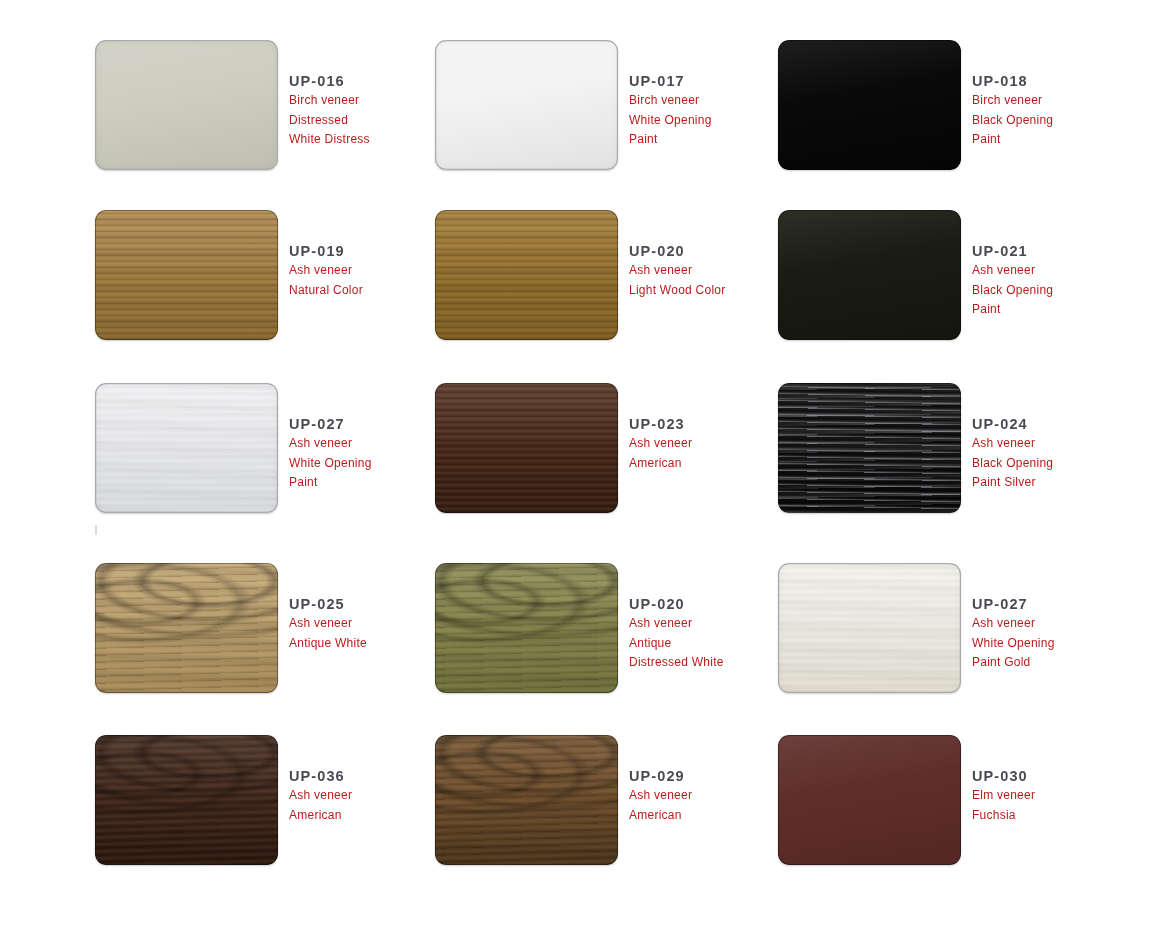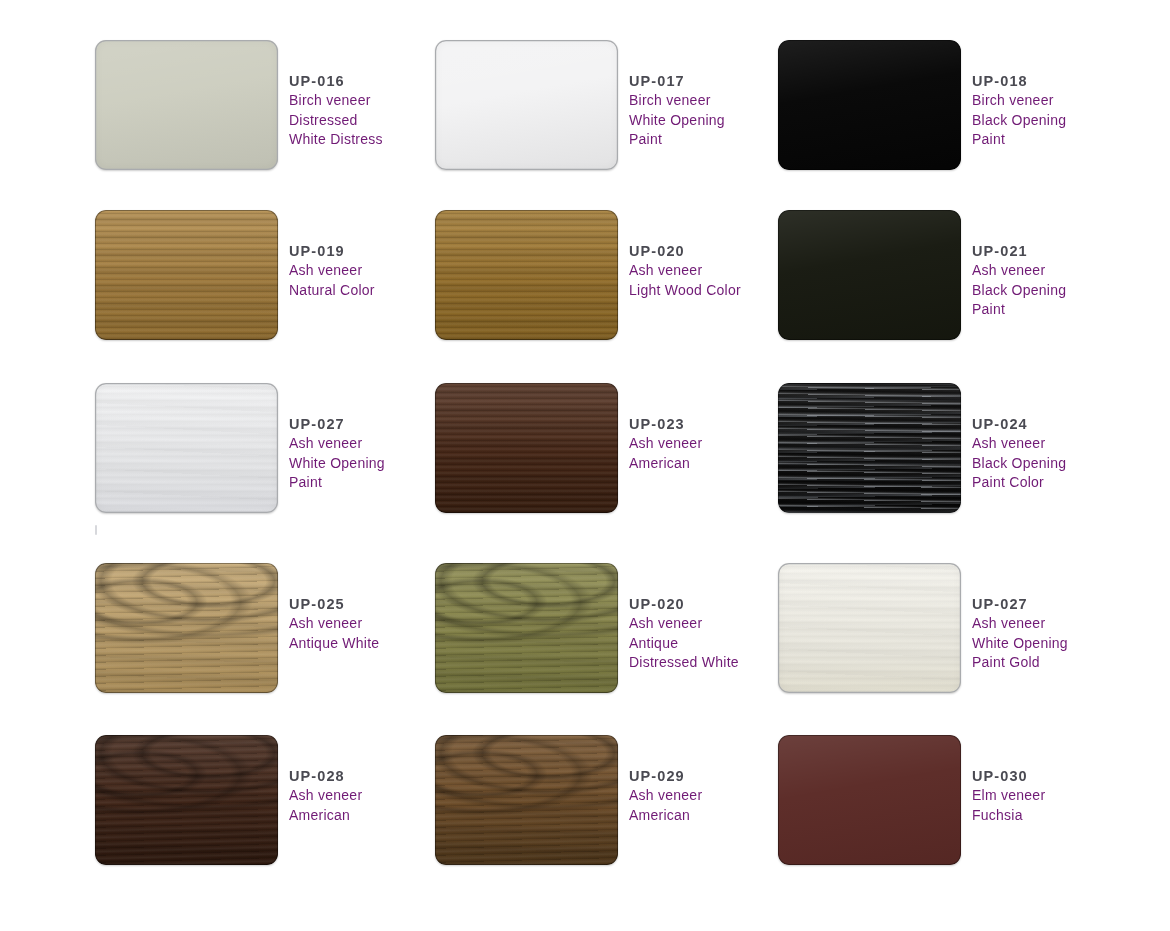--- a/index.html
+++ b/index.html
@@ -60,23 +60,23 @@
   }
   .code {
     font-size: 14.5px;
     letter-spacing: 1.1px;
     color: #4a4a52;
     font-weight: 700;
     line-height: 20px;
     white-space: nowrap;
   }
   .desc {
-    font-size: 14px;
+    font-size: 12px;
     letter-spacing: 0.25px;
-    color: #701a75;
+    color: #b91c1c;
     line-height: 19.5px;
     white-space: nowrap;
   }
 
   
   #tick-mark {
     position: absolute;
     left: 95px;
     top: 525px;
     width: 2px;
@@ -185,21 +185,21 @@
       </div>
       <div class="card" style="left: 778px; top: 383px;">
         <div class="chip" style="width: 183px; height: 130px;">
           <div class="grain" style="background:#121212;background-image:repeating-linear-gradient(1deg,rgba(200,205,212,0.46) 0px, rgba(0,0,0,0.00) 2px, rgba(0,0,0,0.55) 4px, rgba(0,0,0,0.00) 7px),repeating-linear-gradient(-1deg,rgba(170,178,188,0.30) 0px, rgba(0,0,0,0.00) 3px, rgba(0,0,0,0.40) 9px),repeating-linear-gradient(0deg,rgba(150,158,170,0.22) 0px, rgba(0,0,0,0.00) 6px, rgba(0,0,0,0.00) 16px),linear-gradient(180deg, rgba(255,255,255,0.10), rgba(0,0,0,0.30) 100%);"></div>
           <div class="edge" style="box-shadow: inset 0 0 0 1px rgba(0,0,0,0.35);"></div>
         </div>
         <div class="label">
           <div class="code">UP-024</div>
           <div class="desc">Ash veneer</div>
           <div class="desc">Black Opening</div>
-          <div class="desc">Paint Color</div>
+          <div class="desc">Paint Silver</div>
         </div>
       </div>
       <div class="card" style="left: 95px; top: 563px;">
         <div class="chip" style="width: 183px; height: 130px;">
           <div class="grain" style="background:#c5a771;background-image:radial-gradient(120% 60% at 62% 14%,rgba(0,0,0,0.00) 0%, rgba(0,0,0,0.00) 26%, rgba(0,0,0,0.26) 30%, rgba(0,0,0,0.00) 35%,rgba(0,0,0,0.00) 44%, rgba(0,0,0,0.24) 49%, rgba(0,0,0,0.00) 54%,rgba(0,0,0,0.00) 64%, rgba(0,0,0,0.20) 69%, rgba(0,0,0,0.00) 75%),radial-gradient(85% 45% at 25% 30%,rgba(0,0,0,0.00) 0%, rgba(0,0,0,0.00) 30%, rgba(0,0,0,0.22) 36%, rgba(0,0,0,0.00) 43%,rgba(0,0,0,0.00) 58%, rgba(0,0,0,0.18) 64%, rgba(0,0,0,0.00) 72%),repeating-linear-gradient(-1.5deg,rgba(0,0,0,0.17) 0px, rgba(0,0,0,0.00) 2px, rgba(255,255,255,0.06) 4px, rgba(0,0,0,0.00) 7px),repeating-linear-gradient(2deg,rgba(0,0,0,0.12) 0px, rgba(0,0,0,0.00) 8px, rgba(0,0,0,0.09) 18px),linear-gradient(180deg, rgba(255,255,255,0.10), rgba(0,0,0,0.06) 50%, #a88b57 100%);"></div>
           <div class="edge" style="box-shadow: inset 0 0 0 1px rgba(0,0,0,0.35);"></div>
         </div>
         <div class="label">
           <div class="code">UP-025</div>
           <div class="desc">Ash veneer</div>
@@ -229,21 +229,21 @@
           <div class="desc">White Opening</div>
           <div class="desc">Paint Gold</div>
         </div>
       </div>
       <div class="card" style="left: 95px; top: 735px;">
         <div class="chip" style="width: 183px; height: 130px;">
           <div class="grain" style="background:#45281a;background-image:radial-gradient(120% 60% at 62% 14%,rgba(0,0,0,0.00) 0%, rgba(0,0,0,0.00) 26%, rgba(0,0,0,0.26) 30%, rgba(0,0,0,0.00) 35%,rgba(0,0,0,0.00) 44%, rgba(0,0,0,0.24) 49%, rgba(0,0,0,0.00) 54%,rgba(0,0,0,0.00) 64%, rgba(0,0,0,0.20) 69%, rgba(0,0,0,0.00) 75%),radial-gradient(85% 45% at 25% 30%,rgba(0,0,0,0.00) 0%, rgba(0,0,0,0.00) 30%, rgba(0,0,0,0.22) 36%, rgba(0,0,0,0.00) 43%,rgba(0,0,0,0.00) 58%, rgba(0,0,0,0.18) 64%, rgba(0,0,0,0.00) 72%),repeating-linear-gradient(-1.5deg,rgba(0,0,0,0.17) 0px, rgba(0,0,0,0.00) 2px, rgba(255,255,255,0.06) 4px, rgba(0,0,0,0.00) 7px),repeating-linear-gradient(2deg,rgba(0,0,0,0.12) 0px, rgba(0,0,0,0.00) 8px, rgba(0,0,0,0.09) 18px),linear-gradient(180deg, rgba(255,255,255,0.10), rgba(0,0,0,0.06) 50%, #2b170d 100%);"></div>
           <div class="edge" style="box-shadow: inset 0 0 0 1px rgba(0,0,0,0.35);"></div>
         </div>
         <div class="label">
-          <div class="code">UP-028</div>
+          <div class="code">UP-036</div>
           <div class="desc">Ash veneer</div>
           <div class="desc">American</div>
         </div>
       </div>
       <div class="card" style="left: 435px; top: 735px;">
         <div class="chip" style="width: 183px; height: 130px;">
           <div class="grain" style="background:#75522c;background-image:radial-gradient(120% 60% at 62% 14%,rgba(0,0,0,0.00) 0%, rgba(0,0,0,0.00) 26%, rgba(0,0,0,0.26) 30%, rgba(0,0,0,0.00) 35%,rgba(0,0,0,0.00) 44%, rgba(0,0,0,0.24) 49%, rgba(0,0,0,0.00) 54%,rgba(0,0,0,0.00) 64%, rgba(0,0,0,0.20) 69%, rgba(0,0,0,0.00) 75%),radial-gradient(85% 45% at 25% 30%,rgba(0,0,0,0.00) 0%, rgba(0,0,0,0.00) 30%, rgba(0,0,0,0.22) 36%, rgba(0,0,0,0.00) 43%,rgba(0,0,0,0.00) 58%, rgba(0,0,0,0.18) 64%, rgba(0,0,0,0.00) 72%),repeating-linear-gradient(-1.5deg,rgba(0,0,0,0.17) 0px, rgba(0,0,0,0.00) 2px, rgba(255,255,255,0.06) 4px, rgba(0,0,0,0.00) 7px),repeating-linear-gradient(2deg,rgba(0,0,0,0.12) 0px, rgba(0,0,0,0.00) 8px, rgba(0,0,0,0.09) 18px),linear-gradient(180deg, rgba(255,255,255,0.10), rgba(0,0,0,0.06) 50%, #4a3318 100%);"></div>
           <div class="edge" style="box-shadow: inset 0 0 0 1px rgba(0,0,0,0.35);"></div>
         </div>
         <div class="label">

